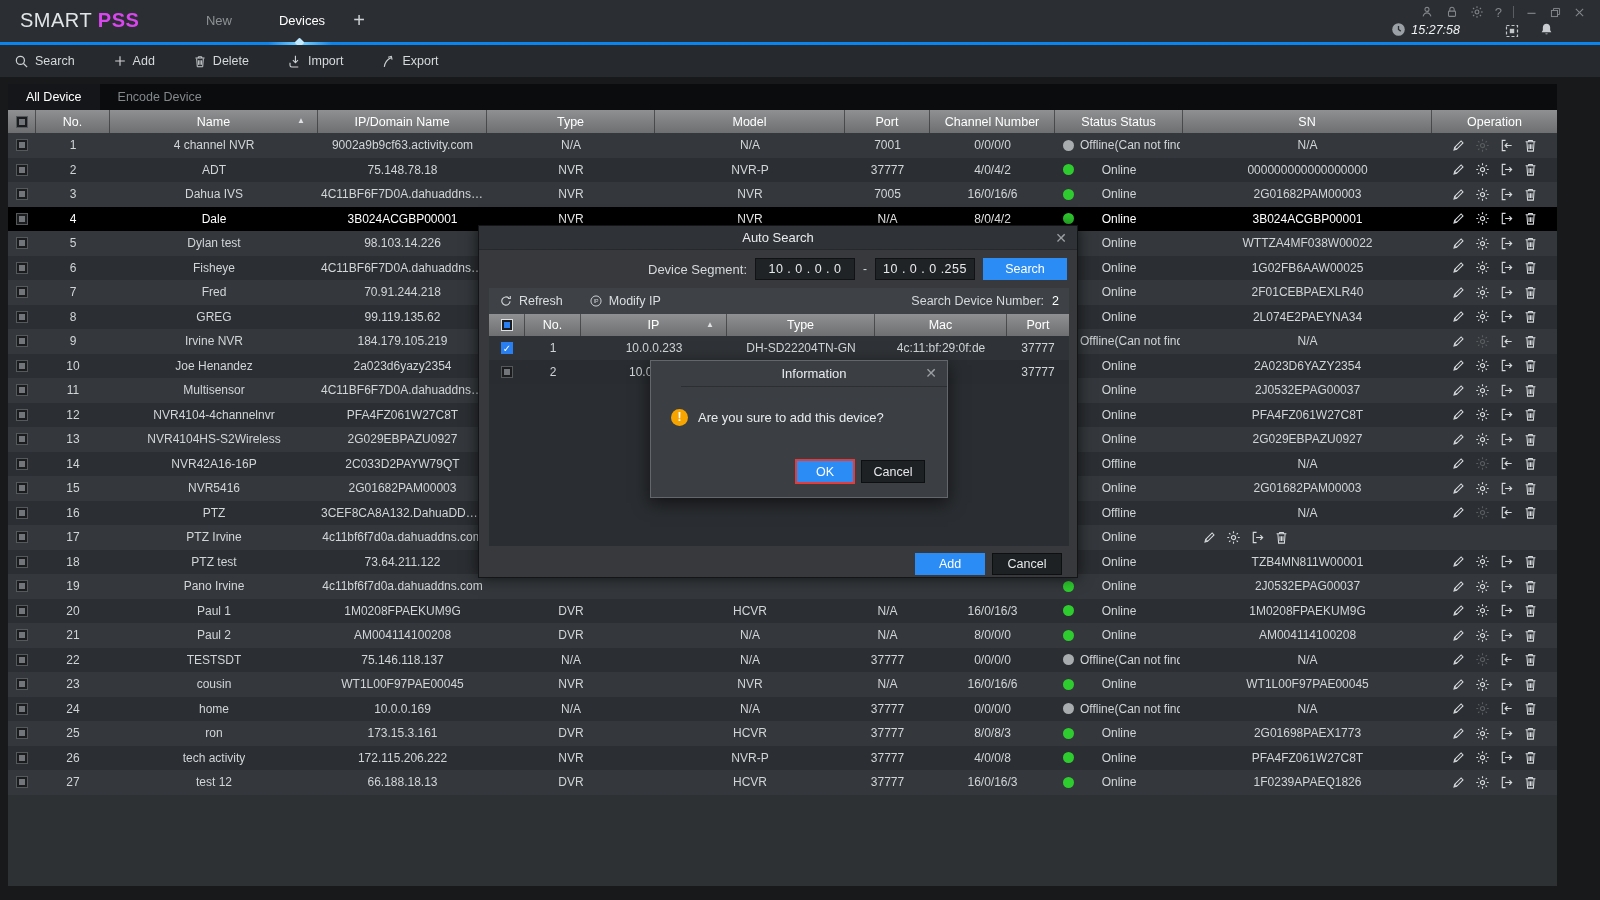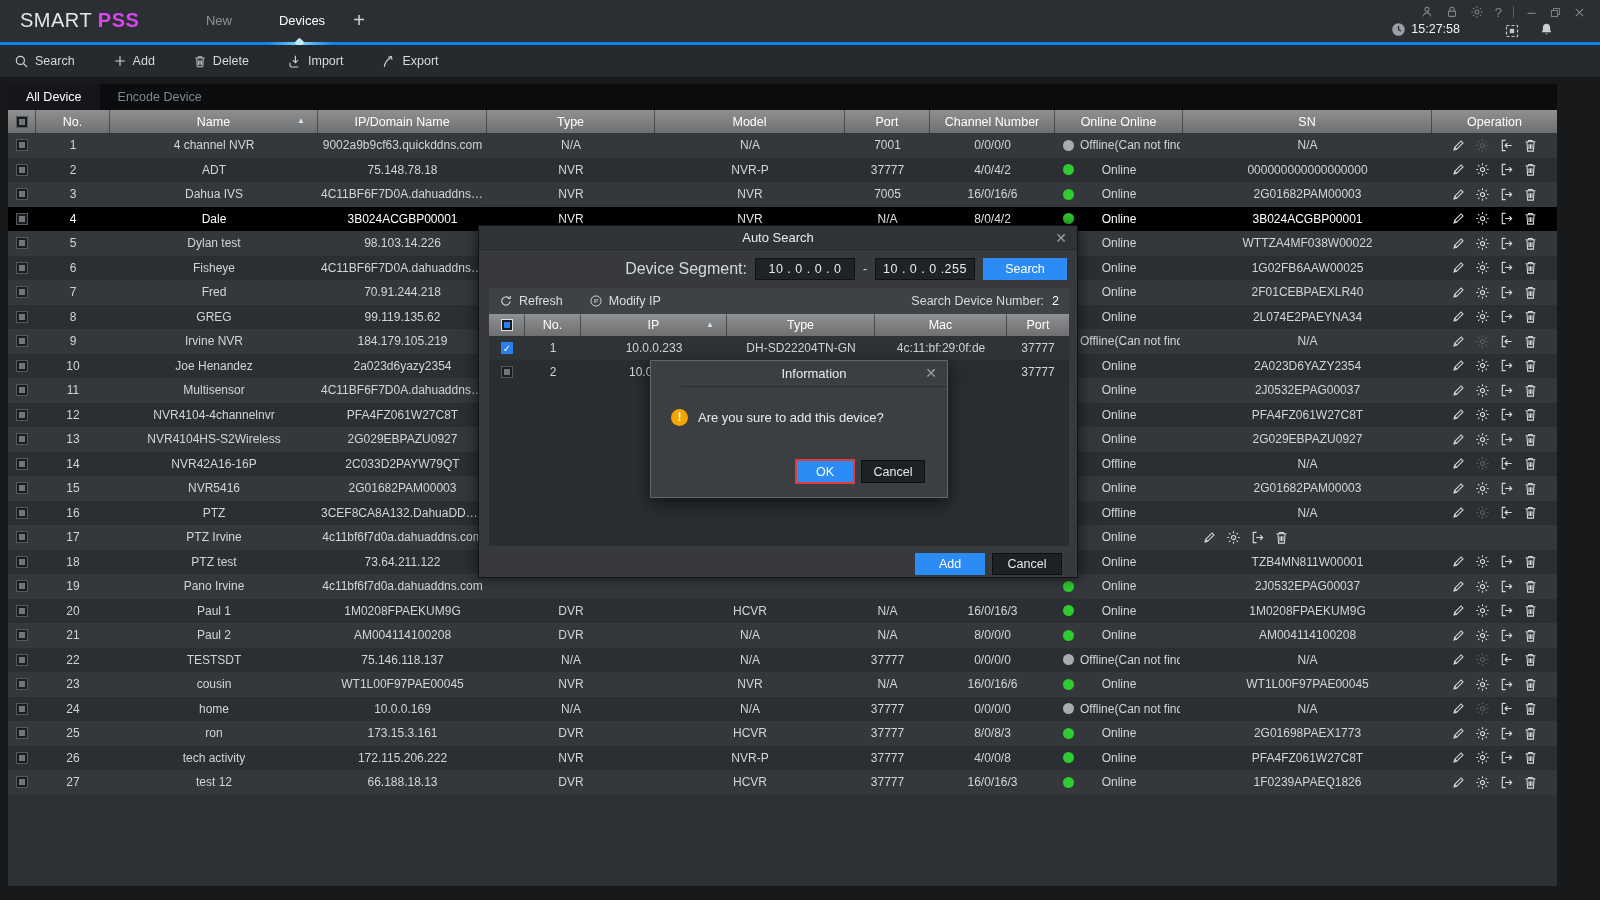--- a/index.html
+++ b/index.html
@@ -17,21 +17,21 @@
   .titlebar { position:absolute; left:0; top:0; width:1600px; height:42px; background:#2b2e32; }
   .logo { position:absolute; left:20px; top:9px; font-size:20px; letter-spacing:.5px; color:#e2e5e8; }
   .logo b { color:#d946ef; font-weight:bold; }
   .main-tab { position:absolute; top:0; height:42px; line-height:42px; font-size:13px; text-align:center; cursor:default; }
   .tab-new { left:196px; width:46px; color:#8f9295; }
   .tab-devices { left:272px; width:60px; color:#ffffff; }
   .tab-add { position:absolute; left:348px; top:10px; width:22px; height:22px; color:#cfd2d5; font-size:20px; line-height:20px; text-align:center; }
   .win-icons { position:absolute; right:14px; top:4px; display:flex; align-items:center; gap:11px; color:#83878b; height:16px; }
   .win-icons .divider { width:1px; height:12px; background:#5a5e62; }
   .time-row { position:absolute; right:0; top:22px; height:20px; width:240px; }
-  .clock-wrap { position:absolute; right:140px; top:0; display:flex; align-items:flex-start; gap:5px; }
+  .clock-wrap { position:absolute; right:140px; top:0; display:flex; align-items:flex-end; gap:5px;font-style:italic; }
   .time-text { color:#f0f2f4; font-size:12.5px; }
   .screen-icon { position:absolute; right:80px; top:1px; color:#c3c6c9; }
   .bell-icon { position:absolute; right:46px; top:0; color:#c9ccd0; }
 
   .accent-line { position:absolute; left:0; top:42px; width:1600px; height:3px; background:#0a84ef; }
   .accent-notch { position:absolute; left:268px; top:0; width:64px; height:3px;
     background:linear-gradient(90deg,#0a84ef,#7ed4ff 50%,#0a84ef); }
   .accent-notch::after { content:""; position:absolute; left:28px; top:-3px; width:7px; height:7px;
     background:#bfeaff; transform:rotate(45deg); border-radius:1px; }
 
@@ -80,21 +80,21 @@
   .op-ic { color:#d8dbde; cursor:pointer; }
   .op-ic.dim { color:#595d60; }
 
   
   .dlg-as { position:absolute; left:478px; top:225px; width:600px; height:353px; background:#37393d;
     border:1px solid #141517; box-shadow:0 0 14px rgba(0,0,0,.65); z-index:10; }
   .dlg-title { position:relative; height:24px; background:#2f3236; border-bottom:1px solid #26282b;
     text-align:center; line-height:24px; color:#e9ebee; font-size:13px; }
   .dlg-close { position:absolute; right:10px; top:0; line-height:24px; color:#9ca0a3; font-size:14px; cursor:pointer; }
   .seg-row { position:absolute; right:10px; top:30px; height:26px; display:flex; align-items:center; gap:8px; }
-  .seg-label { color:#d6d9dc; font-size:16px; }
+  .seg-label { color:#d6d9dc; font-size:13px; }
   .ip-box { width:100px; height:22px; background:#202326; border:1px solid #101214; color:#e8eaec;
     font-size:12.5px; display:flex; align-items:center; justify-content:center; letter-spacing:.5px; }
   .seg-dash { color:#d6d9dc; }
   .btn-blue { background:#2a8cf4; color:#ffffff; border:none; font-size:12.5px;
     display:flex; align-items:center; justify-content:center; cursor:pointer; font-family:inherit; }
   .seg-search { width:84px; height:22px; }
   .as-tablebg { position:absolute; left:10px; top:88px; width:580px; height:232px; background:#2a2d31; }
   .as-toolbar { position:absolute; left:10px; top:62px; width:580px; height:26px; background:#3e4246;
     display:flex; align-items:center; padding:0 10px; gap:26px; color:#dcdfe2; font-size:12.5px; }
   .as-tool { display:flex; align-items:center; gap:6px; }
@@ -259,35 +259,35 @@
       <div class="th" style="width:28px">
         <span class="cb"></span>
       </div>
       <div class="th" style="width:74px">No.</div>
       <div class="th" style="width:208px">Name<span class="sort-arrow">▲</span></div>
       <div class="th" style="width:169px">IP/Domain Name</div>
       <div class="th" style="width:168px">Type</div>
       <div class="th" style="width:190px">Model</div>
       <div class="th" style="width:85px">Port</div>
       <div class="th" style="width:125px">Channel Number</div>
-      <div class="th" style="width:128px">Online Online</div>
+      <div class="th" style="width:128px">Status Status</div>
       <div class="th" style="width:249px">SN</div>
       <div class="th" style="width:125px">Operation</div>
     </div>
   <div class="tbody" id="main-tbody">
       <div class="trow odd">
         <div class="cell" style="width:28px">
           <span class="cb"></span>
         </div>
         <div class="cell" style="width:74px">1</div>
         <div class="cell" style="width:208px">
           <span class="txt">4 channel NVR</span>
         </div>
         <div class="cell" style="width:169px">
-          <span class="txt">9002a9b9cf63.quickddns.com</span>
+          <span class="txt">9002a9b9cf63.activity.com</span>
         </div>
         <div class="cell" style="width:168px">N/A</div>
         <div class="cell" style="width:190px">N/A</div>
         <div class="cell" style="width:85px">7001</div>
         <div class="cell" style="width:125px">0/0/0/0</div>
         <div class="cell c-status" style="width:128px">
           <span class="dot off"></span>
           <span class="st long">Offline(Can not find ...</span>
         </div>
         <div class="cell" style="width:249px">N/A</div>

